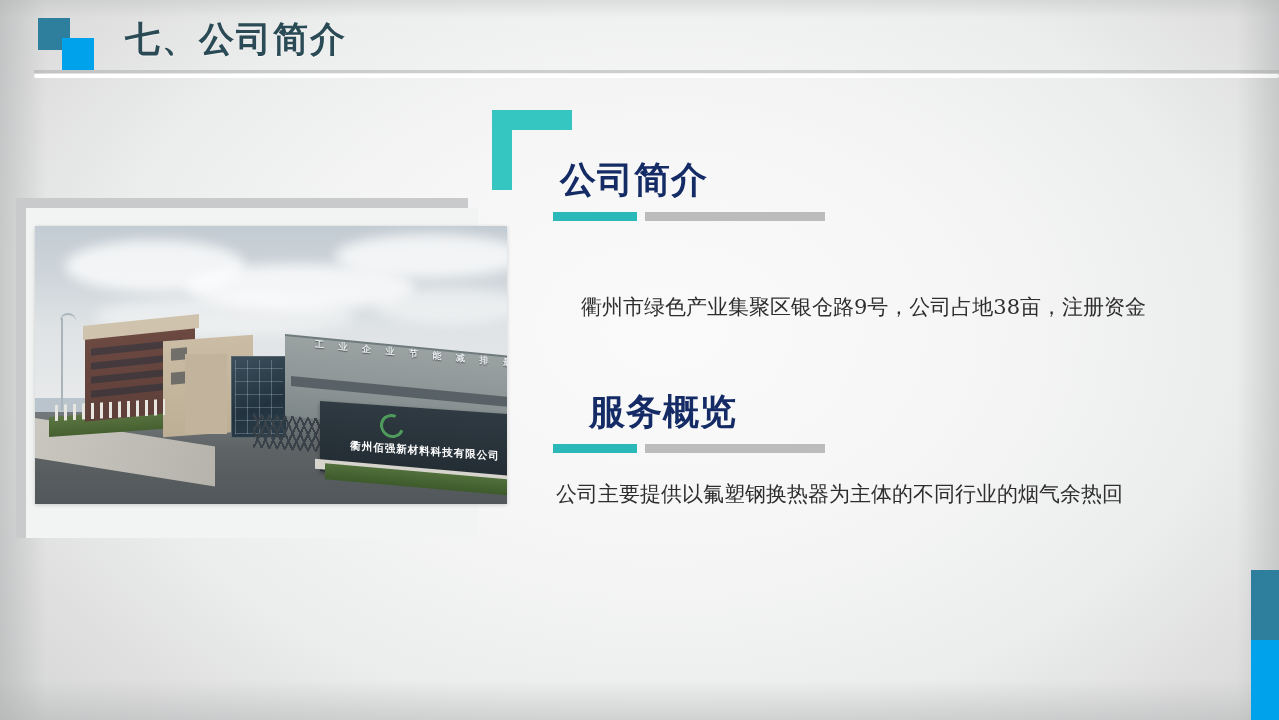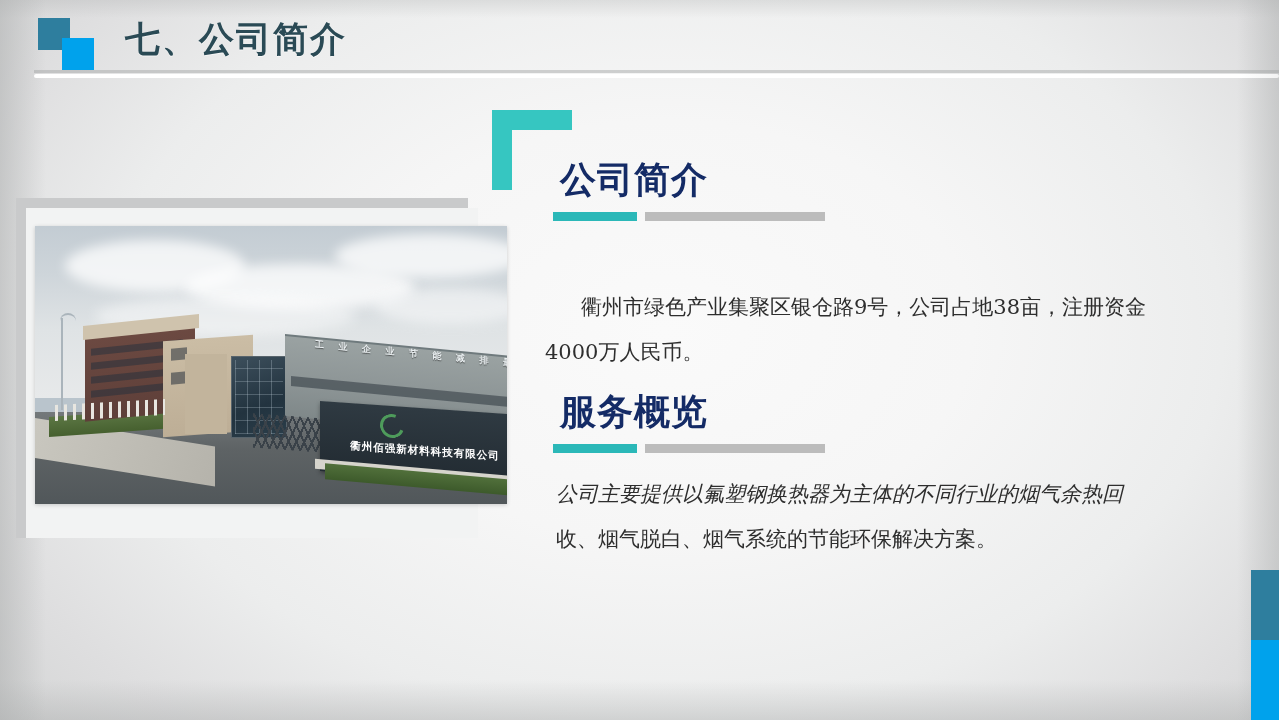--- a/index.html
+++ b/index.html
@@ -140,37 +140,37 @@
   .bracket{position:absolute;left:492px;top:110px;width:80px;height:80px;}
   .bracket .vbar{position:absolute;left:0;top:0;width:20px;height:80px;background:#36c6c1;}
   .bracket .hbar{position:absolute;left:0;top:0;width:80px;height:20px;background:#36c6c1;}
 
   .h2{
     position:absolute;font-size:36px;font-weight:bold;color:#142b66;
     font-family:"DejaVu Sans","Liberation Sans",sans-serif;letter-spacing:1px;
     white-space:nowrap;
   }
   .h2-a{left:560px;top:156px;}
-  .h2-b{left:560px;top:388px;}
+  .h2-b{left:589px;top:388px;}
 
   .divider{position:absolute;height:9px;}
   .divider .teal{position:absolute;left:0;top:0;width:84px;height:9px;background:#2bb8b8;}
   .divider .grey{position:absolute;left:92px;top:0;width:180px;height:9px;background:#bcbcbc;}
   .div-a{left:553px;top:212px;width:272px;}
   .div-b{left:553px;top:444px;width:272px;}
 
   .para{
     position:absolute;color:#2e2e2e;
     font-family:"DejaVu Serif","Liberation Serif",serif;
     font-size:21px;line-height:45px;white-space:nowrap;
   }
   .p1l1{left:545px;top:240px;}
   .p1l2{left:545px;top:285px;margin-left:36px;}
   .p1l3{left:545px;top:330px;}
-  .p2l1{left:556px;top:472px;font-style:italic;}
+  .p2l1{left:556px;top:472px;}
   .p2l2{left:556px;top:517px;}
 
   
   .accent{position:absolute;left:1251px;top:570px;width:28px;height:150px;}
   .accent .top{position:absolute;left:0;top:0;width:28px;height:70px;background:#2e7e9e;}
   .accent .bot{position:absolute;left:0;top:70px;width:28px;height:80px;background:#00a2ec;}
 </style>
 </head>
 <body>
 
@@ -233,28 +233,26 @@
     <div class="hbar"></div>
     <div class="vbar"></div>
   </div>
 
   <div class="h2 h2-a">公司简介</div>
   <div class="divider div-a">
     <div class="teal"></div>
       <div class="grey"></div>
   </div>
   <div class="para p1l2">衢州市绿色产业集聚区银仓路9号，公司占地38亩，注册资金</div>
-  <div class="para p1l3">4000万人民币。</div>
 
   <div class="h2 h2-b">服务概览</div>
   <div class="divider div-b">
     <div class="teal"></div>
       <div class="grey"></div>
   </div>
   <div class="para p2l1">公司主要提供以氟塑钢换热器为主体的不同行业的烟气余热回</div>
-  <div class="para p2l2">收、烟气脱白、烟气系统的节能环保解决方案。</div>
 
   <div class="accent">
     <div class="top"></div>
     <div class="bot"></div>
   </div>
 
 </div>
 
 </body></html>

